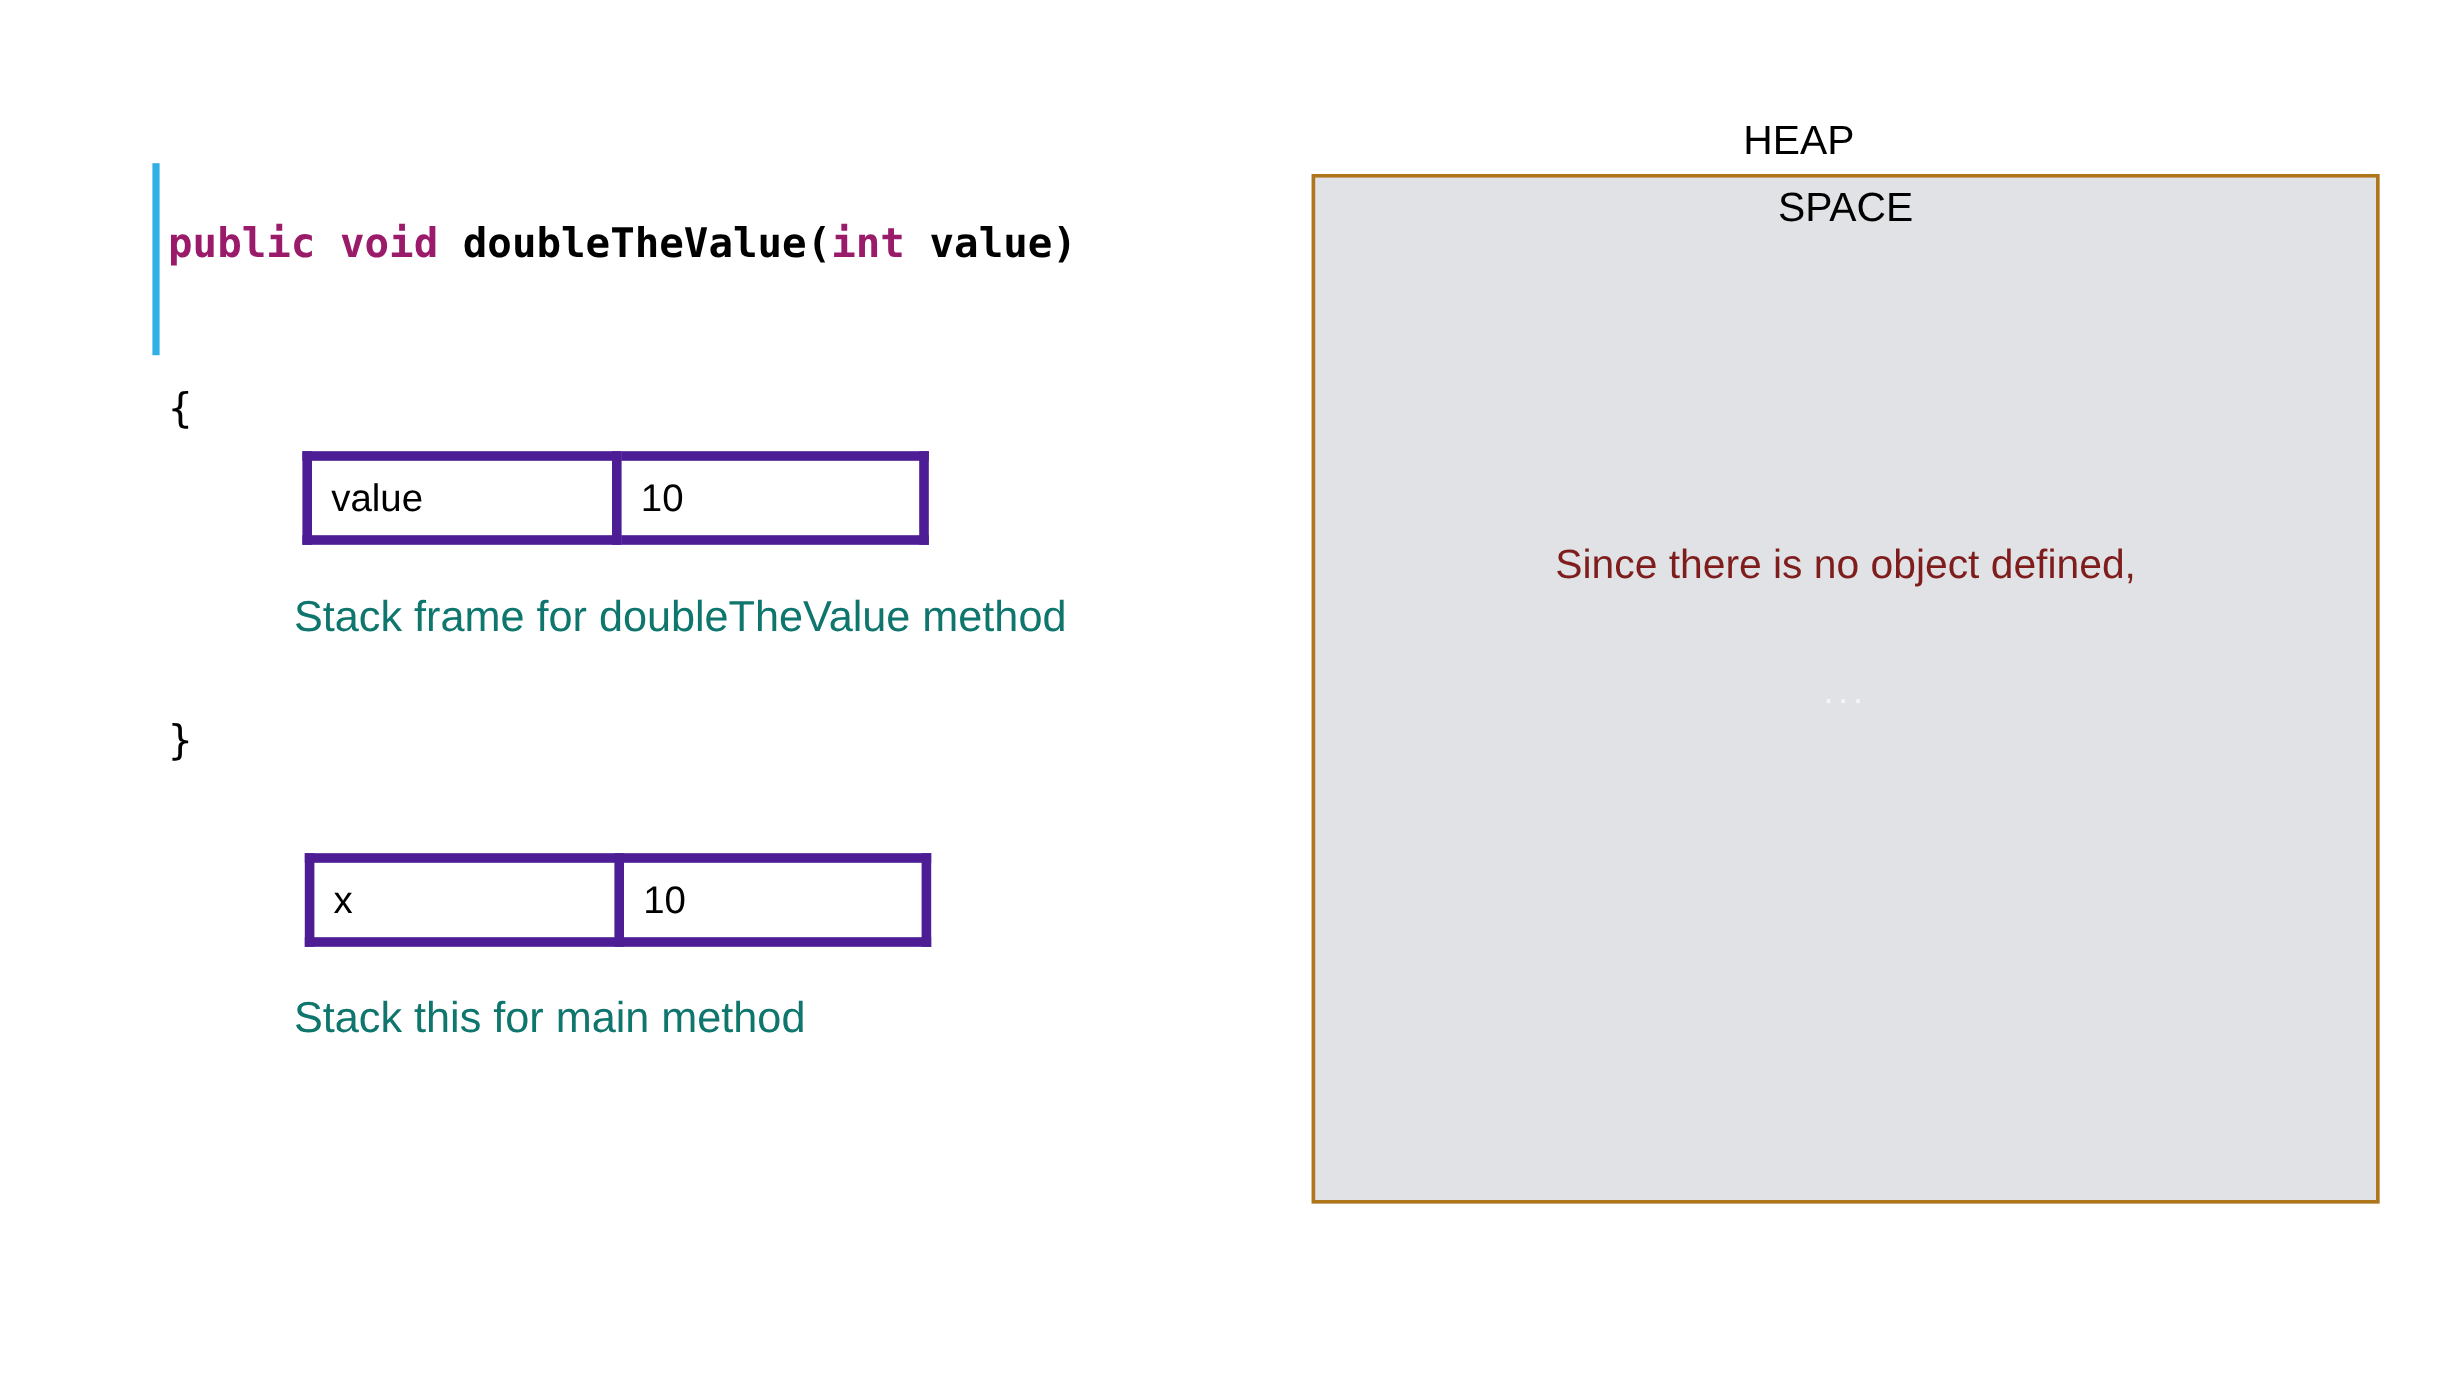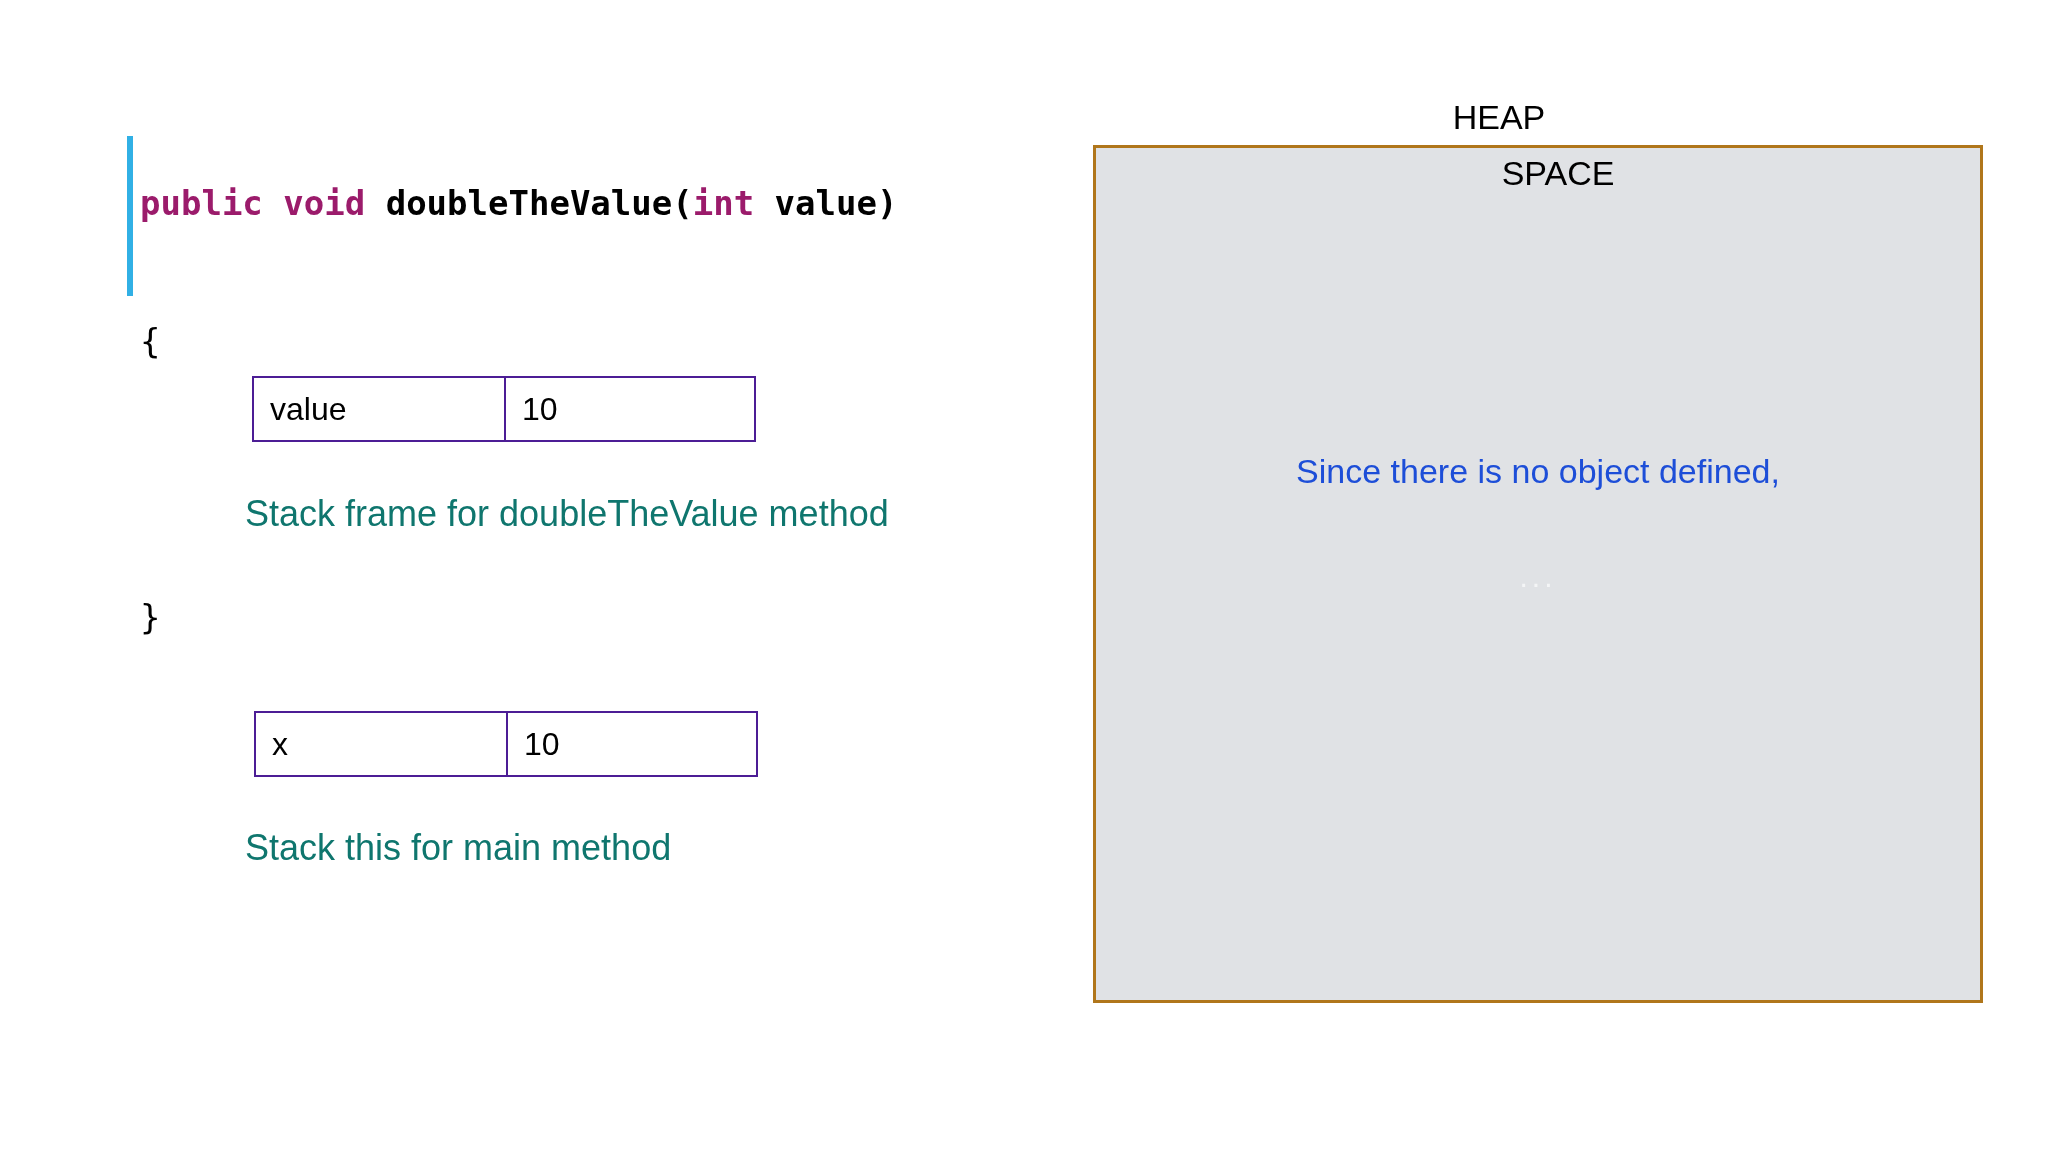--- a/index.html
+++ b/index.html
@@ -52,21 +52,21 @@
 
   
   .frame {
     position: absolute;
   }
   .frame-table {
     border-collapse: collapse;
     table-layout: fixed;
   }
   .frame-table td {
-    border: 2px solid #4c1d95;
+    border: 8px solid #4c1d95;
     height: 62px;
     padding: 0 0 0 16px;
     font-family: "Liberation Sans", sans-serif;
     font-size: 32px;
     vertical-align: middle;
     color: #000000;
     background: #ffffff;
   }
   .cell-name { width: 234px; }
   .cell-val  { width: 232px; }
@@ -107,32 +107,31 @@
   }
   .heap-subtitle {
     position: absolute;
     left: 0;
     top: 6px;
     width: 100%;
     text-align: center;
     font-size: 34px;
     font-family: "Liberation Sans", sans-serif;
     color: #000000;
-    margin-left: 20px;
   }
   .heap-note {
     position: absolute;
     left: 0;
     top: 300px;
     width: 100%;
     text-align: center;
     font-size: 34px;
     line-height: 47px;
     font-family: "Liberation Sans", sans-serif;
-    color: #1d4ed8;
+    color: #7f1d1d;
   }
   .heap-ellipsis {
     position: absolute;
     left: 0;
     top: 412px;
     width: 100%;
     text-align: center;
     font-size: 30px;
     letter-spacing: 4px;
     color: #F4F5F6;

